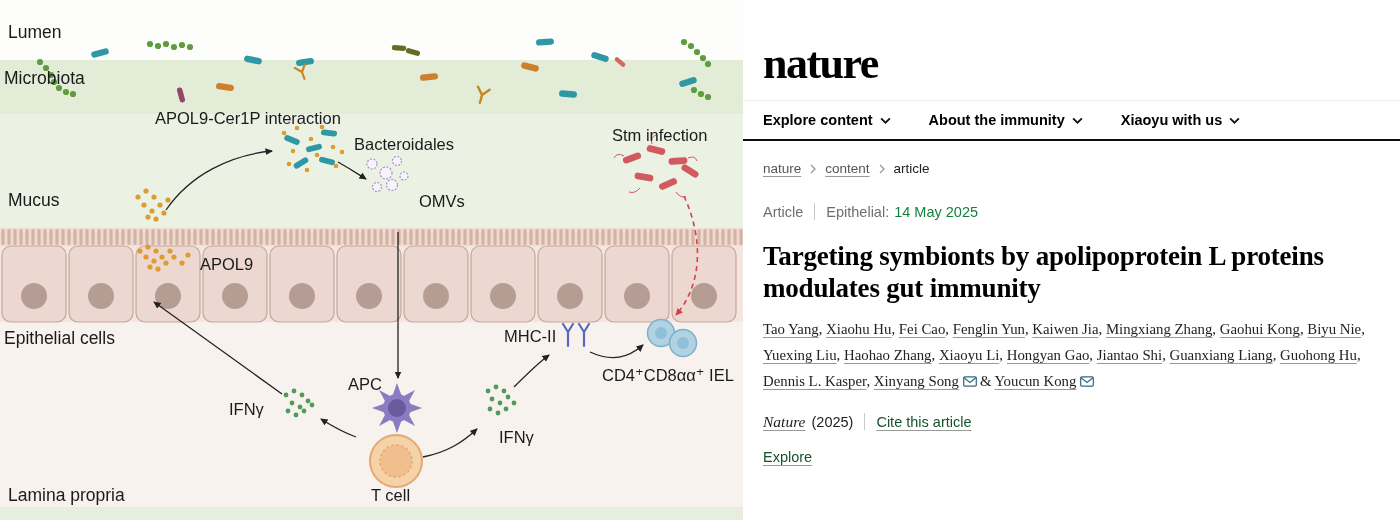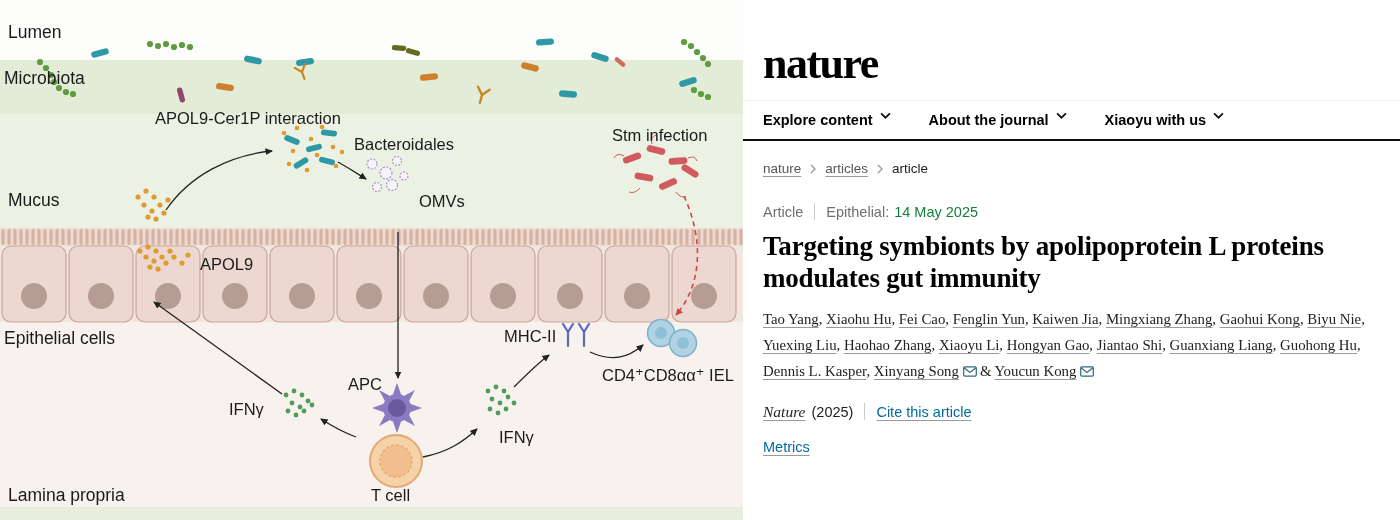--- a/index.html
+++ b/index.html
@@ -10,45 +10,45 @@
   .figure-panel { width:743px; height:520px; flex:0 0 743px; background:#0f766e; }
   .lbl { font-family:"Liberation Sans","DejaVu Sans",sans-serif; font-size:16.5px; fill:#1b1b1b; }
   .lbl-zone { font-size:17.5px; }
 
   
   .site-panel { width:748px; height:520px; background:#fff; color:#111; }
   .site-header { padding:42px 0 14px 20px; border-bottom:1px solid #ececec; }
   .logo { font-family:"Liberation Serif","DejaVu Serif",serif; font-size:44px; font-weight:700;
           letter-spacing:-1.5px; line-height:1; color:#000; cursor:pointer; display:inline-block; }
   .site-nav { display:flex; gap:38px; padding:11px 0 11px 20px; border-bottom:2px solid #0d0d0d; }
-  .nav-item { display:flex; align-items:flex-start; gap:7px; background:transparent; border:0; padding:0;
+  .nav-item { display:flex; align-items:center; gap:7px; background:transparent; border:0; padding:0;
               font-family:inherit; font-size:14.5px; font-weight:700; color:#000; cursor:pointer; }
   .chev { width:11px; height:7px; }
   .content { padding:20px 20px 0 20px; }
   .breadcrumb { display:flex; align-items:center; gap:9px; font-size:13.5px; color:#555; }
   .crumb-link { color:#555; text-decoration:underline; text-decoration-color:#999; text-underline-offset:3px; cursor:pointer; }
   .crumb-current { color:#222; }
   .crumb-sep { width:6px; height:10px; }
   .article-meta { display:flex; align-items:center; margin-top:27px; font-size:14.5px; color:#6f6f6f; }
   .vbar { width:1px; height:17px; background:#c9c9c9; margin:0 11px; }
   .pub-date { color:#15803d; margin-left:5px; }
   .article-title { font-family:"Liberation Serif","DejaVu Serif",serif; font-size:27px; font-weight:700;
-                   line-height:1.2; color:#000; max-width:578px; margin-top:10px; letter-spacing:-0.2px; }
+                   line-height:1.2; color:#000; max-width:578px; margin-top:20px; letter-spacing:-0.2px; }
   .authors { font-family:"Liberation Serif","DejaVu Serif",serif; font-size:14.8px; line-height:1.78;
              color:#222; max-width:614px; margin-top:11px; }
   .author a { color:#222; text-decoration:underline; text-decoration-color:#9a9a9a; text-underline-offset:2.5px; cursor:pointer;text-align:center; }
   .author::after { content:", "; }
   .author.no-comma::after { content:""; }
   .amp { margin:0 3px; }
   .mail { width:14px; height:11px; margin-left:4px; vertical-align:-1px; color:#33697f; cursor:pointer; }
   .journal-line { display:flex; align-items:center; margin-top:18px; font-size:14.5px; color:#222; }
   .journal-name { font-family:"Liberation Serif","DejaVu Serif",serif; font-style:italic; font-size:15.5px;
                   color:#222; text-decoration:underline; text-decoration-color:#9a9a9a; text-underline-offset:3px; cursor:pointer; }
   .journal-year { margin-left:6px; }
-  .plain-link { color:#0369a1; text-decoration:underline; text-decoration-color:#9a9a9a; text-underline-offset:3px;
+  .plain-link { color:#14532d; text-decoration:underline; text-decoration-color:#9a9a9a; text-underline-offset:3px;
                 font-size:14.5px; cursor:pointer; }
   .metrics-row { margin-top:17px; }
 </style>
 </head>
 <body>
 
 <div class="screen">
 
   <div class="figure-panel">
     <svg width="743" height="520" viewBox="0 0 743 520">
@@ -298,41 +298,41 @@
     </div>
 
     <nav class="site-nav">
       <button class="nav-item">
         <span>Explore content</span>
         <svg class="chev" viewBox="0 0 10 6">
             <path d="M1,1 L5,5 L9,1" fill="none" stroke="#111" stroke-width="1.6"></path>
           </svg>
       </button>
       <button class="nav-item">
-        <span>About the journal</span>
+        <span>About the immunity</span>
         <svg class="chev" viewBox="0 0 10 6">
             <path d="M1,1 L5,5 L9,1" fill="none" stroke="#111" stroke-width="1.6"></path>
           </svg>
       </button>
       <button class="nav-item">
         <span>Xiaoyu with us</span>
         <svg class="chev" viewBox="0 0 10 6">
             <path d="M1,1 L5,5 L9,1" fill="none" stroke="#111" stroke-width="1.6"></path>
           </svg>
       </button>
     </nav>
 
     <div class="content">
 
       <div class="breadcrumb">
         <a class="crumb-link">nature</a>
         <svg class="crumb-sep" viewBox="0 0 6 10">
             <path d="M1,1 L5,5 L1,9" fill="none" stroke="#999" stroke-width="1.3"></path>
           </svg>
-        <a class="crumb-link">articles</a>
+        <a class="crumb-link">content</a>
         <svg class="crumb-sep" viewBox="0 0 6 10">
             <path d="M1,1 L5,5 L1,9" fill="none" stroke="#999" stroke-width="1.3"></path>
           </svg>
         <span class="crumb-current">article</span>
       </div>
 
       <div class="article-meta">
         <span>Article</span>
         <span class="vbar"></span>
         <span>Epithelial:</span>
@@ -352,18 +352,18 @@
       </p>
 
       <div class="journal-line">
         <a class="journal-name">Nature</a>
         <span class="journal-year">(2025)</span>
         <span class="vbar"></span>
         <a class="plain-link">Cite this article</a>
       </div>
 
       <div class="metrics-row">
-        <a class="plain-link">Metrics</a>
+        <a class="plain-link">Explore</a>
       </div>
 
     </div>
   </div>
 </div>
 
 </body></html>

